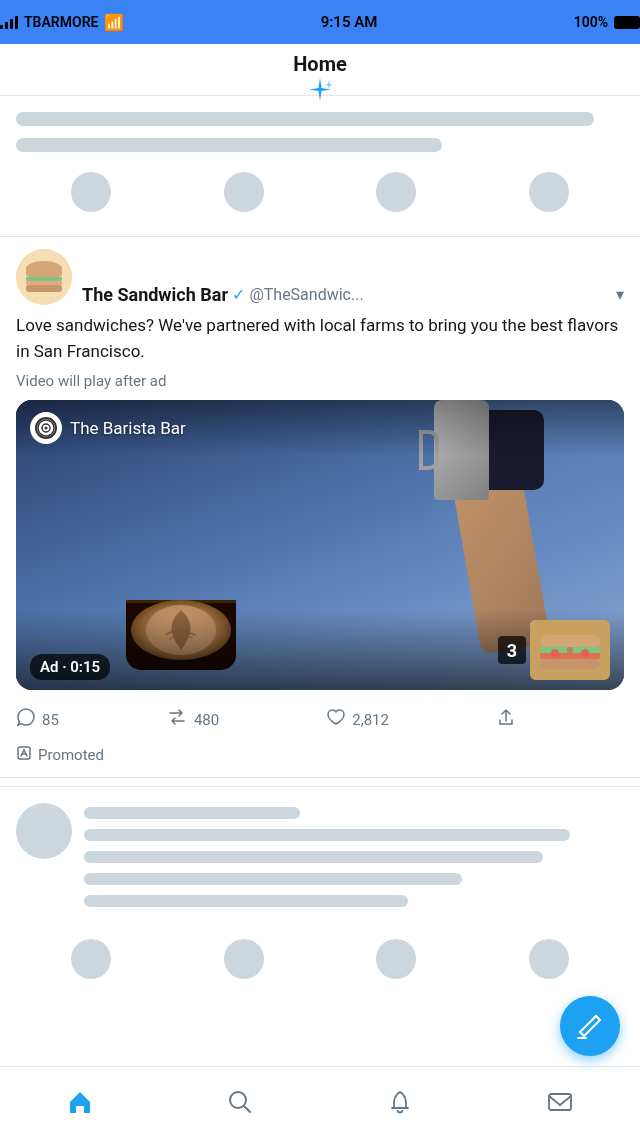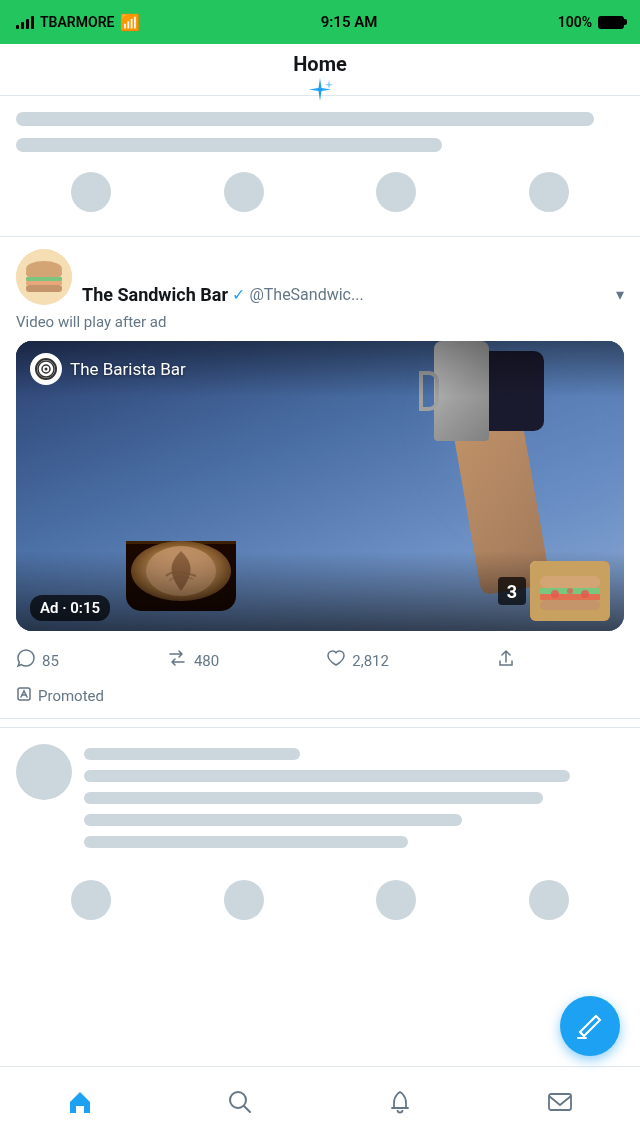--- a/index.html
+++ b/index.html
@@ -10,22 +10,22 @@
       width: 640px;
       min-height: 1146px;
       overflow-x: hidden;
     }
 
     
     .status-bar {
       display: flex;
       justify-content: space-between;
       align-items: center;
-      padding: 8px 16px;
-      background: #22c55e;
+      padding: 8px 0;
+      background: #3b82f6;
       height: 44px;
     }
     .status-left {
       display: flex;
       align-items: center;
       gap: 6px;
       font-size: 14px;
       font-weight: 600;
     }
     .signal-icon {
@@ -494,20 +494,21 @@
       </svg>
     </div>
     <div class="tweet-user-info">
       <span class="tweet-name">The Sandwich Bar</span>
       <span class="verified-badge">✓</span>
       <span class="tweet-handle">@TheSandwic...</span>
       <span class="tweet-chevron">▾</span>
     </div>
   </div>
 
+  <p class="tweet-text">Love sandwiches? We've partnered with local farms to bring you the best flavors in San Francisco.</p>
 
   <p class="tweet-video-notice">Video will play after ad</p>
 
   <div class="video-container">
     <div class="video-bg">
 
       <div class="coffee-scene">
 
         <div style="position:absolute;top:0;left:0;right:0;bottom:0;background:linear-gradient(160deg, #2a3f6f 0%, #4a6fa5 40%, #6b8fc4 70%, #8aa8d4 100%);"></div>
 

